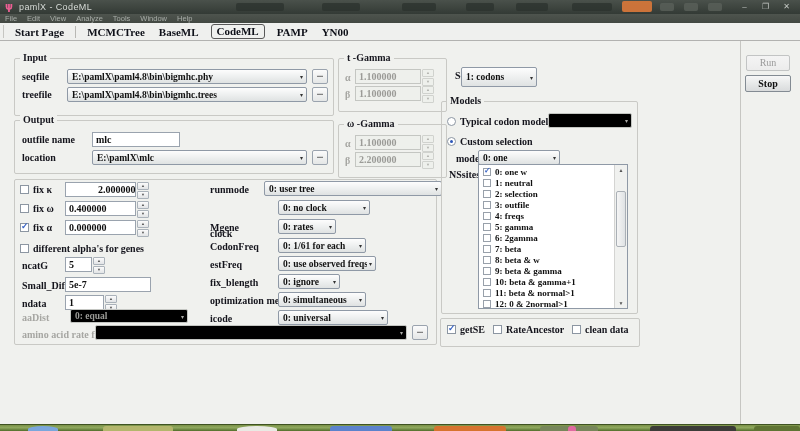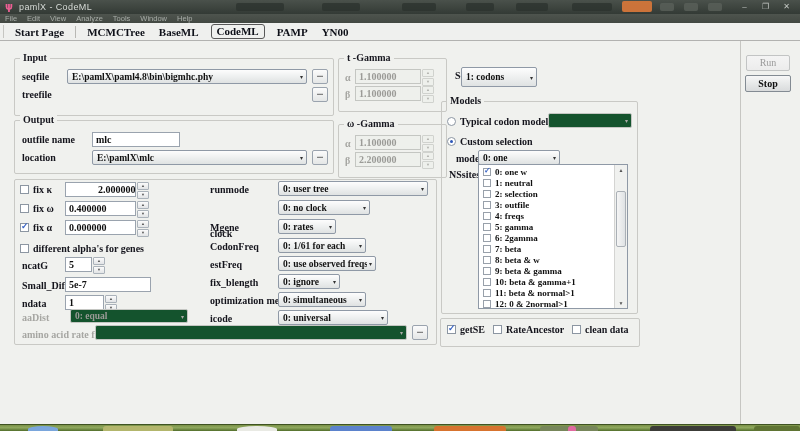--- a/index.html
+++ b/index.html
@@ -42,21 +42,21 @@
                  white-space:nowrap; }
   .lbl { position:absolute; font:bold 10px "Liberation Serif", serif; color:#14141c;
          white-space:nowrap; }
   .lbl.dis { color:#a6a6a2; }
   .combo { position:absolute; height:15px; box-sizing:border-box; border:1px solid #8f99a6;
            border-radius:2px; background:linear-gradient(#fdfdfd,#eef0f0 50%,#dfe2e2);
            display:flex; align-items:center; padding:0 3px 0 4px; }
   .combo-text { flex:1; font:bold 9.5px "Liberation Serif", serif; color:#101010;
                 white-space:nowrap; overflow:hidden; }
   .combo-arrow { font-size:6px; color:#333; margin-left:2px; flex:none; }
-  .combo.dis { background:#14532d; border-color:#c4c6c2; }
+  .combo.dis { background:#000000; border-color:#c4c6c2; }
   .combo.dis .combo-text { color:#9b9b97; }
   .combo.dis .combo-arrow { color:#aaaaa6; }
   .tf { position:absolute; height:15px; box-sizing:border-box; background:#fff;
         border:1px solid #9aa3ae; font:bold 10px "Liberation Serif", serif; color:#101010;
         padding:1px 3px; white-space:nowrap; overflow:hidden; }
   .spinwrap { position:absolute; display:flex; height:15px; }
   .spin-field { box-sizing:border-box; height:15px; background:#fff; border:1px solid #9aa3ae;
                 font:bold 10px "Liberation Serif", serif; color:#101010; padding:1px 3px; }
   .spin-btns { width:12px; margin-left:1px; display:flex; flex-direction:column; gap:1px; }
   .spin-b { flex:1; box-sizing:border-box; border:1px solid #aab2ba; border-radius:1px;
@@ -160,20 +160,24 @@
   <div class="group" style="left:14px;top:58px;width:318px;height:56px;">
     <span class="group-title">Input</span>
   </div>
   <span class="lbl" style="left:22px;top:71px;">seqfile</span>
   <div class="combo" style="left:67px;top:69px;width:240px;">
     <span class="combo-text">E:\pamlX\paml4.8\bin\bigmhc.phy</span>
     <span class="combo-arrow">▾</span>
   </div>
   <div class="btn-dots" style="left:312px;top:69px;">...</div>
   <span class="lbl" style="left:22px;top:89px;">treefile</span>
+  <div class="combo" style="left:67px;top:87px;width:240px;">
+    <span class="combo-text">E:\pamlX\paml4.8\bin\bigmhc.trees</span>
+    <span class="combo-arrow">▾</span>
+  </div>
   <div class="btn-dots" style="left:312px;top:87px;">...</div>
 
   <div class="group" style="left:14px;top:120px;width:318px;height:52px;">
     <span class="group-title">Output</span>
   </div>
   <span class="lbl" style="left:22px;top:134px;">outfile name</span>
   <div class="tf" style="left:92px;top:132px;width:88px;">mlc</div>
   <span class="lbl" style="left:22px;top:152px;text-align:center;">location</span>
   <div class="combo" style="left:92px;top:150px;width:215px;">
     <span class="combo-text">E:\pamlX\mlc</span>
@@ -284,21 +288,21 @@
   </div>
 
   <span class="lbl dis" style="left:22px;top:329px;">amino acid rate file</span>
   <div class="combo dis" style="left:95px;top:325px;width:312px;">
     <span class="combo-text"></span>
     <span class="combo-arrow">▾</span>
   </div>
   <div class="btn-dots" style="left:412px;top:325px;">...</div>
 
   <span class="lbl" style="left:210px;top:184px;">runmode</span>
-  <div class="combo" style="left:278px;top:181px;width:150px;justify-content:center;">
+  <div class="combo" style="left:264px;top:181px;width:178px;justify-content:center;">
     <span class="combo-text">0: user tree</span>
     <span class="combo-arrow">▾</span>
   </div>
   <span class="lbl" style="left:210px;top:203px;margin-top:25px;">clock</span>
   <div class="combo" style="left:278px;top:200px;width:92px;">
     <span class="combo-text">0: no clock</span>
     <span class="combo-arrow">▾</span>
   </div>
   <span class="lbl" style="left:210px;top:222px;">Mgene</span>
   <div class="combo" style="left:278px;top:219px;width:58px;">

